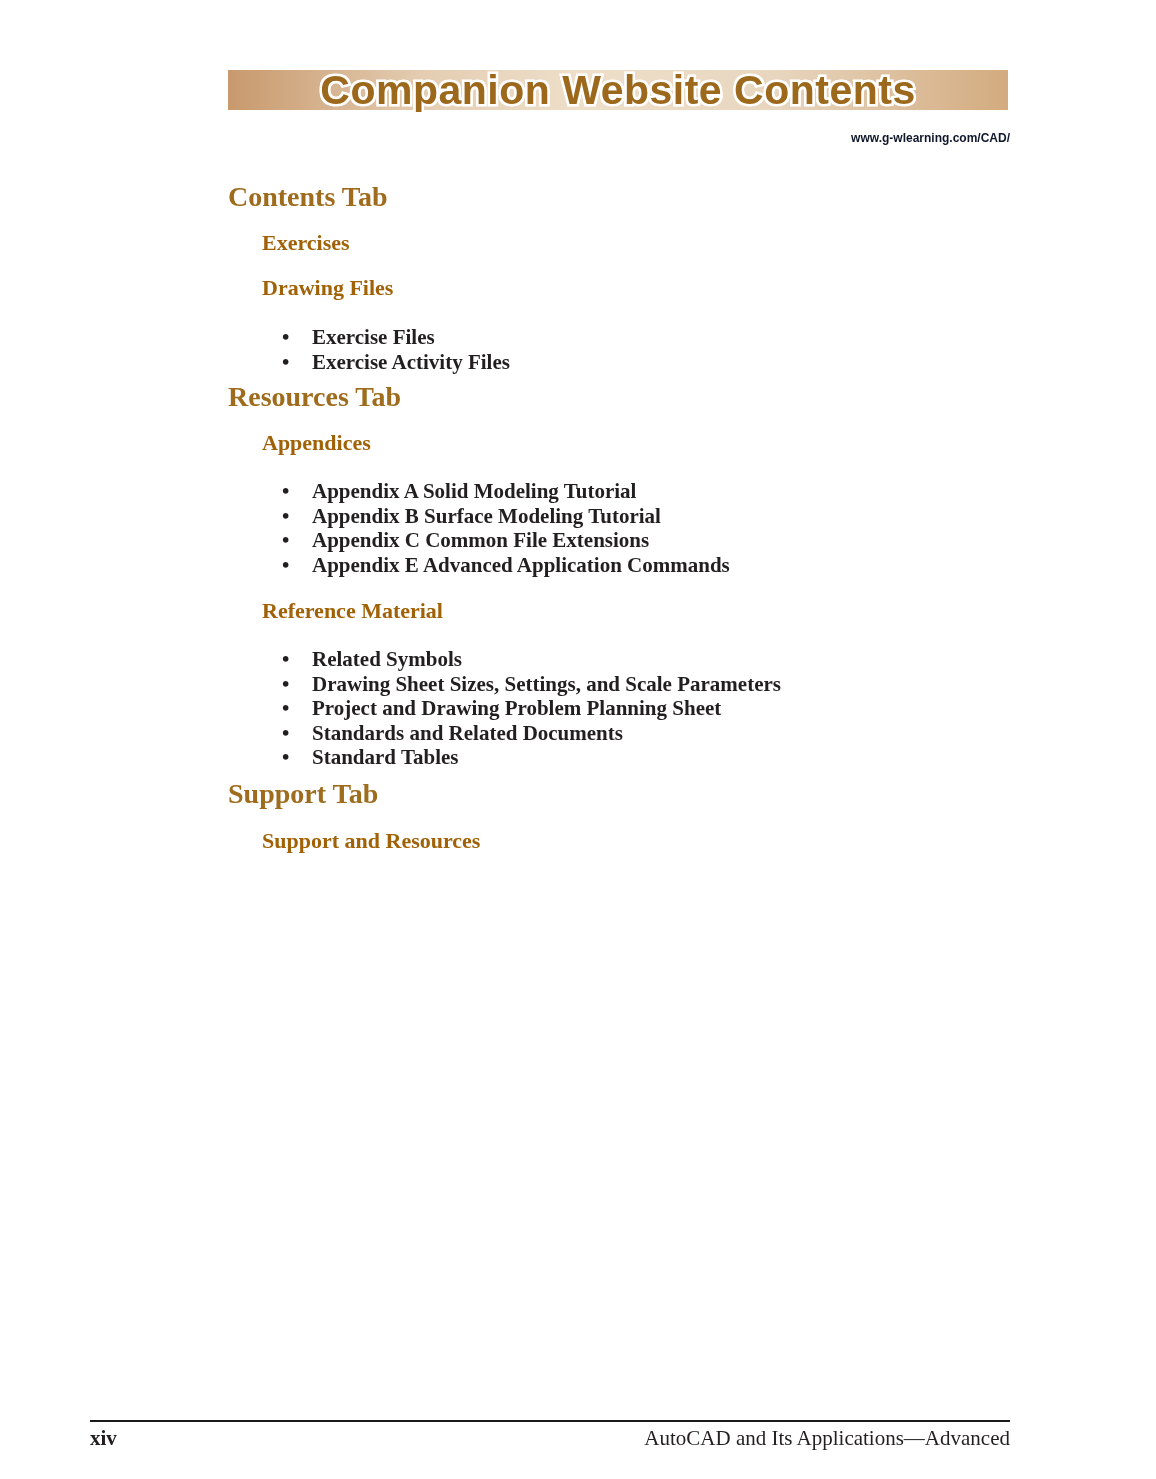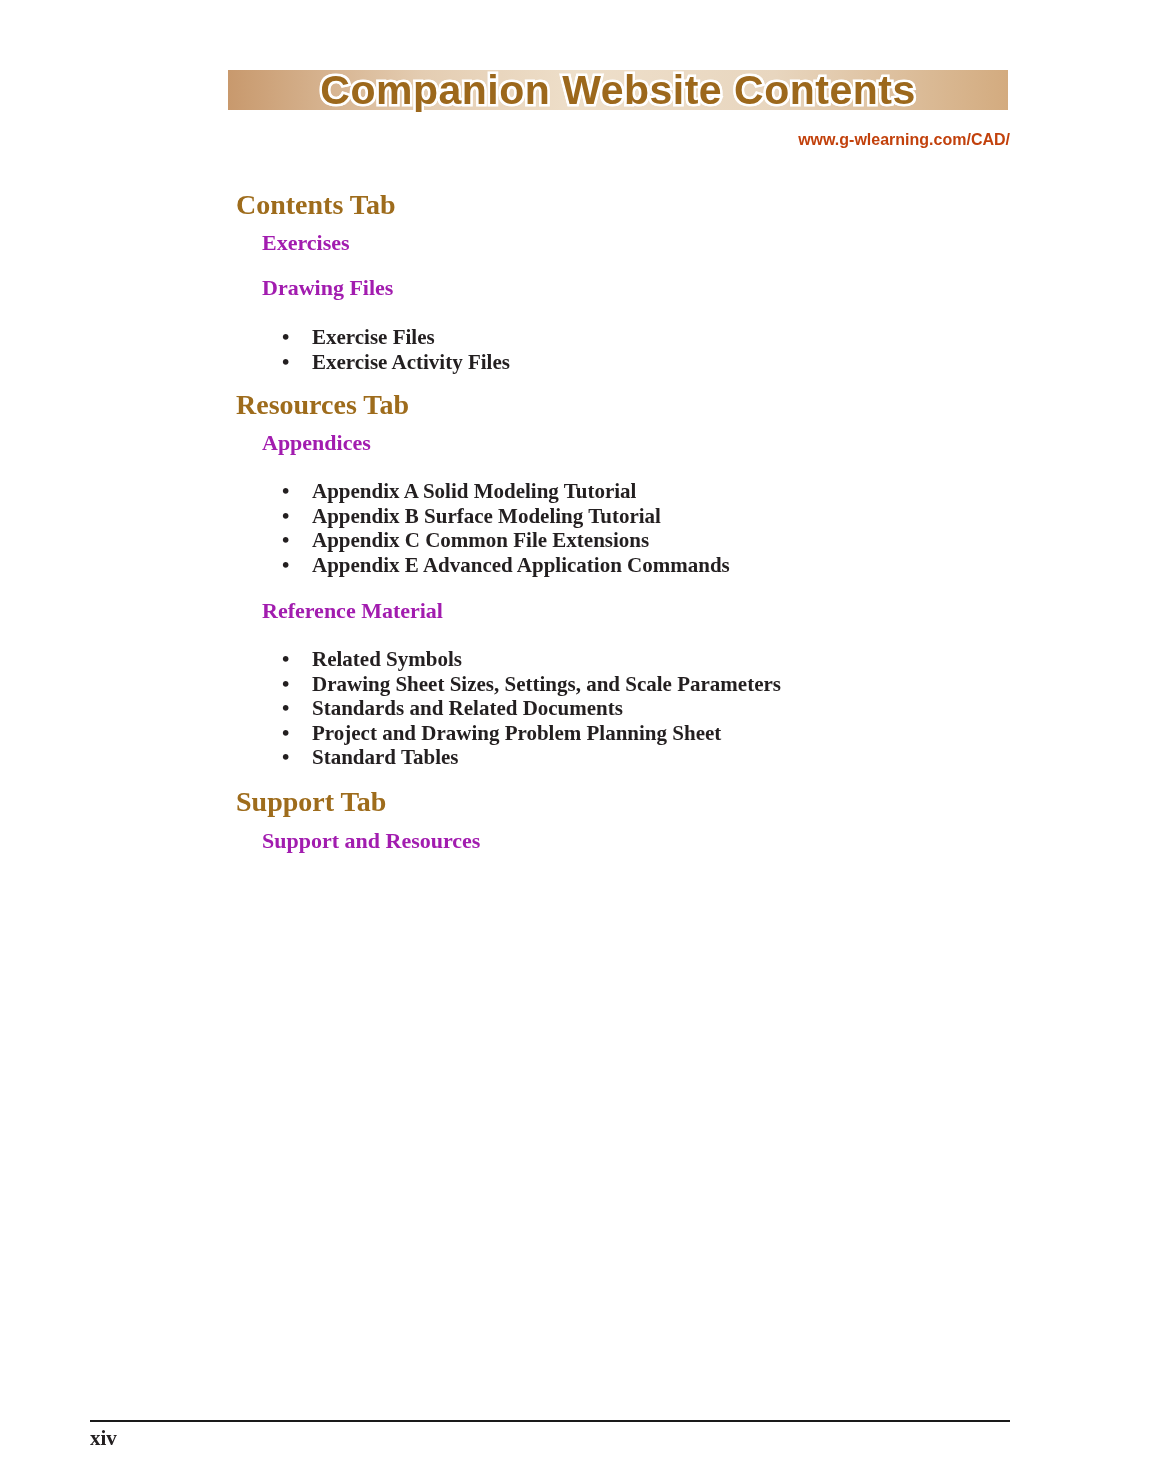--- a/index.html
+++ b/index.html
@@ -43,43 +43,43 @@
     line-height: 1;
   }
 
   
   .site-url {
     position: absolute;
     top: 132px;
     right: 146px;
     font-family: "Liberation Sans", "DejaVu Sans", sans-serif;
     font-weight: 700;
-    font-size: 16px;
-    color: #c2410c;
+    font-size: 12px;
+    color: #0f172a;
     line-height: 1;
   }
 
   
   .section-heading {
     position: absolute;
     left: 228px;
-    margin: 8px;
+    margin: 0;
     font-size: 28px;
     font-weight: 700;
     color: #9e6c1c;
     line-height: 1;
     white-space: nowrap;
   }
   .sub-heading {
     position: absolute;
     left: 262px;
     margin: 0;
     font-size: 22px;
     font-weight: 700;
-    color: #a21caf;
+    color: #a16207;
     line-height: 1;
     white-space: nowrap;
   }
 
   
   ul.bullet-list {
     position: absolute;
     left: 262px;
     margin: 16px;
     padding: 0;
@@ -176,25 +176,26 @@
       <li>Appendix B Surface Modeling Tutorial</li>
       <li>Appendix C Common File Extensions</li>
       <li>Appendix E Advanced Application Commands</li>
     </ul>
 
   <h3 class="sub-heading" id="sub-reference">Reference Material</h3>
 
   <ul class="bullet-list" id="list-reference">
       <li>Related Symbols</li>
       <li>Drawing Sheet Sizes, Settings, and Scale Parameters</li>
+      <li>Project and Drawing Problem Planning Sheet</li>
       <li>Standards and Related Documents</li>
-      <li>Project and Drawing Problem Planning Sheet</li>
       <li>Standard Tables</li>
     </ul>
 
   <h2 class="section-heading" id="heading-support">Support Tab</h2>
 
   <h3 class="sub-heading" id="sub-support">Support and Resources</h3>
 
   <div class="footer-rule"></div>
   <div class="footer-page-num">xiv</div>
+  <div class="footer-book-title">AutoCAD and Its Applications—Advanced</div>
 
 </div>
 
 </body></html>

